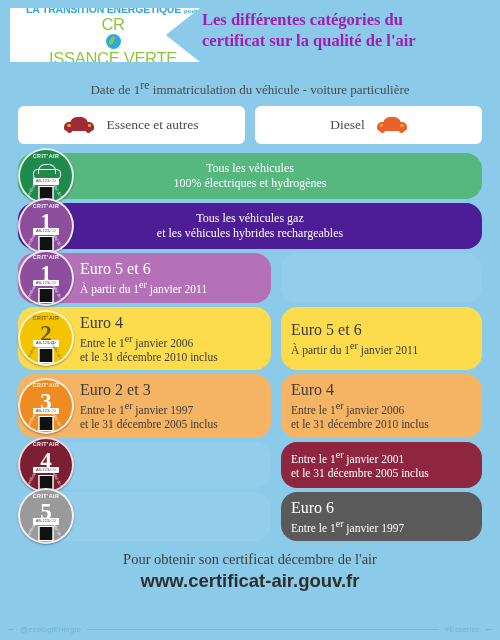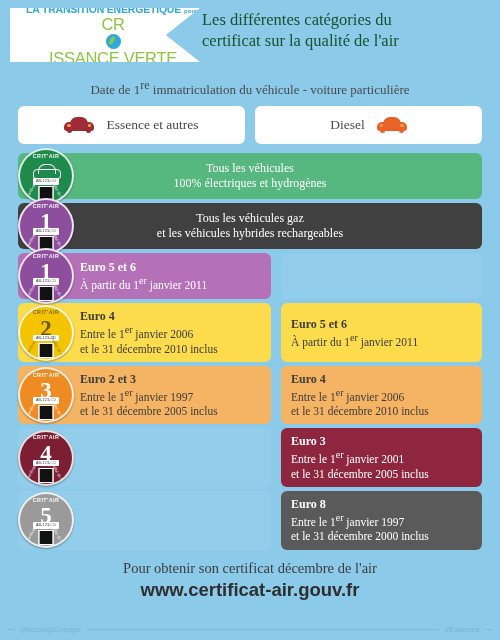--- a/index.html
+++ b/index.html
@@ -46,22 +46,22 @@
     vertical-align:middle;
   }
   .logo-o::after{
     content:"";position:absolute;left:4.5px;top:2.5px;
     width:4px;height:9px;border-radius:60% 60% 50% 50%;
     background:#8DC63F;transform:rotate(25deg);
   }
   .header-title{
     position:absolute;left:202px;top:10px;right:8px;
     font-family:"Liberation Serif", serif;
-    font-weight:normal;font-size:16.5px;line-height:1.25;
-    color:#14532d;
+    font-weight:bold;font-size:16.5px;line-height:1.25;
+    color:#a21caf;
   }
 
   
   .subtitle{
     text-align:center;font-size:13px;color:#4A4A4A;
     margin-top:8px;
   }
   .subtitle sup{font-size:12px;text-align:center;}
 
   
@@ -157,27 +157,27 @@
     position:absolute;left:0;bottom:1px;width:26px;height:8px;
     border:1.6px solid #fff;border-radius:4px 4px 3px 3px;
   }
   .badge .caricon .croof{
     position:absolute;left:5px;top:-1px;width:16px;height:9px;
     border:1.6px solid #fff;border-bottom:none;border-radius:7px 7px 0 0;
   }
 
   .cells{display:flex;gap:10px;width:100%;}
   .cell{
-    flex:1;border-radius:6px;padding:6px 10px;box-sizing:border-box;
+    flex:1;border-radius:16px;padding:6px 10px;box-sizing:border-box;
     display:flex;flex-direction:column;justify-content:center;
     min-height:46px;
   }
   .cell.full{flex:1 1 100%;}
   .cell.empty{background:#92CEEC;}
-  .cell .line-b{font-weight:bold;font-size:12px;line-height:1.25;}
+  .cell .line-b{font-weight:normal;font-size:16px;line-height:1.25;}
   .cell .line{font-size:11.5px;line-height:1.25;}
   .cell.left-pad{padding-left:62px;}
   .cell.center{align-items:center;text-align:center;}
   .cell.center .line{font-size:12px;line-height:1.3;}
   .txt-white{color:#ffffff;}
   .txt-dark{color:#3C3C3C;}
   .cell sup{font-size:10px;}
 
   
   .footer{
@@ -276,21 +276,21 @@
           <div class="badge" style="background:#8E4E9E">
             <span class="ring-text">CRIT'AIR</span>
             <span class="num">1</span>
             <span class="plate">AB-123-CD</span>
             <span class="qr"></span>
             <span class="sides-l">Certificat</span>
             <span class="sides-r">Qualité de l'air</span>
           </div>
         </div>
         <div class="cells">
-          <div class="cell full center" style="background:#404040">
+          <div class="cell full center" style="background:#4c1d95">
             <div class="line txt-white">Tous les véhicules gaz</div>
             <div class="line txt-white">et les véhicules hybrides rechargeables</div>
           </div>
         </div>
       </div>
       <div class="cat-row">
         <div class="badge-slot">
           <div class="badge" style="background:#8E4E9E">
             <span class="ring-text">CRIT'AIR</span>
             <span class="num">1</span>
@@ -362,43 +362,41 @@
             <span class="num">4</span>
             <span class="plate">AB-123-CD</span>
             <span class="qr"></span>
             <span class="sides-l">Certificat</span>
             <span class="sides-r">Qualité de l'air</span>
           </div>
         </div>
         <div class="cells">
           <div class="cell empty left-pad"></div>
           <div class="cell " style="background:#8E2640">
-            <div class="line-b txt-white">Euro 3</div>
             <div class="line txt-white">Entre le 1<sup>er</sup> janvier 2001</div>
             <div class="line txt-white">et le 31 décembre 2005 inclus</div>
           </div>
         </div>
       </div>
       <div class="cat-row">
         <div class="badge-slot">
           <div class="badge" style="background:#9A9A9A">
             <span class="ring-text">CRIT'AIR</span>
             <span class="num">5</span>
             <span class="plate">AB-123-CD</span>
             <span class="qr"></span>
             <span class="sides-l">Certificat</span>
             <span class="sides-r">Qualité de l'air</span>
           </div>
         </div>
         <div class="cells">
           <div class="cell empty left-pad"></div>
           <div class="cell " style="background:#5A5A5A">
-            <div class="line-b txt-white">Euro 8</div>
+            <div class="line-b txt-white">Euro 6</div>
             <div class="line txt-white">Entre le 1<sup>er</sup> janvier 1997</div>
-            <div class="line txt-white">et le 31 décembre 2000 inclus</div>
           </div>
         </div>
       </div>
     </div>
 
   <div class="footer">
     <div class="l1">Pour obtenir son certificat décembre de l'air</div>
     <div class="l2">www.certificat-air.gouv.fr</div>
   </div>
 

